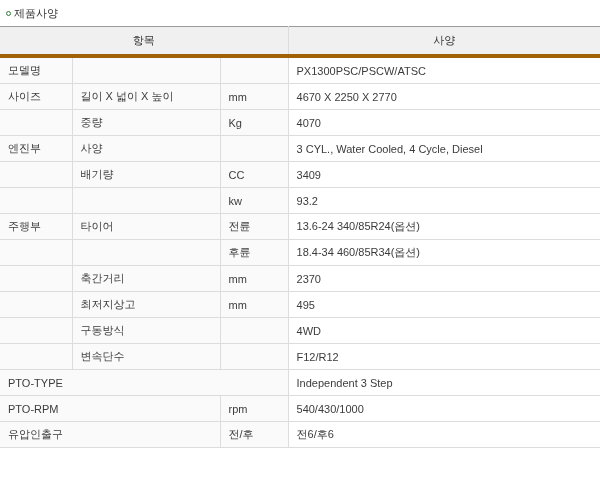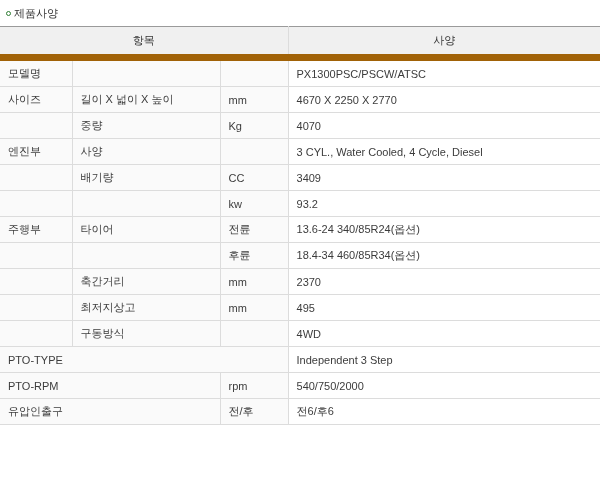--- a/index.html
+++ b/index.html
@@ -61,21 +61,21 @@
     white-space: nowrap;
   }
   table.spec th:last-child, table.spec td:last-child {
     border-right: none;
   }
   table.spec thead th {
     background: #f0f0f0;
     text-align: center;
     height: 27px;
     color: #333333;
-    border-bottom: 7px solid #a16207;
+    border-bottom: 4px solid #a16207;
   }
   td.c1 { background: #fafafa; }
   td.c2 { background: #fafafa; }
   td.c3 { background: #fafafa; }
   td.val { background: #ffffff; }
 </style>
 </head>
 <body>
 
 <div class="page">
@@ -159,27 +159,33 @@
         <td class="c3">mm</td>
         <td class="val">495</td>
       </tr>
       <tr>
         <td class="c1"></td>
         <td class="c2">구동방식</td>
         <td class="c3"></td>
         <td class="val">4WD</td>
       </tr>
       <tr>
+        <td class="c1"></td>
+        <td class="c2">변속단수</td>
+        <td class="c3"></td>
+        <td class="val">F12/R12</td>
+      </tr>
+      <tr>
         <td class="c1" colspan="3">PTO-TYPE</td>
         <td class="val">Independent 3 Step</td>
       </tr>
       <tr>
         <td class="c1" colspan="2">PTO-RPM</td>
         <td class="c3">rpm</td>
-        <td class="val">540/750/2000</td>
+        <td class="val">540/430/1000</td>
       </tr>
       <tr>
         <td class="c1" colspan="2">유압인출구</td>
         <td class="c3">전/후</td>
         <td class="val">전6/후6</td>
       </tr>
     </tbody>
   </table>
 
 </div>

